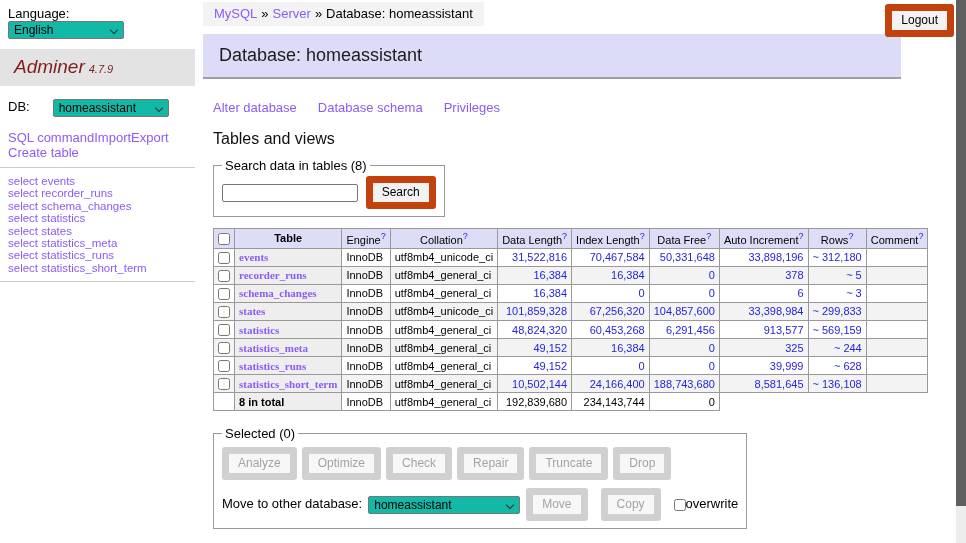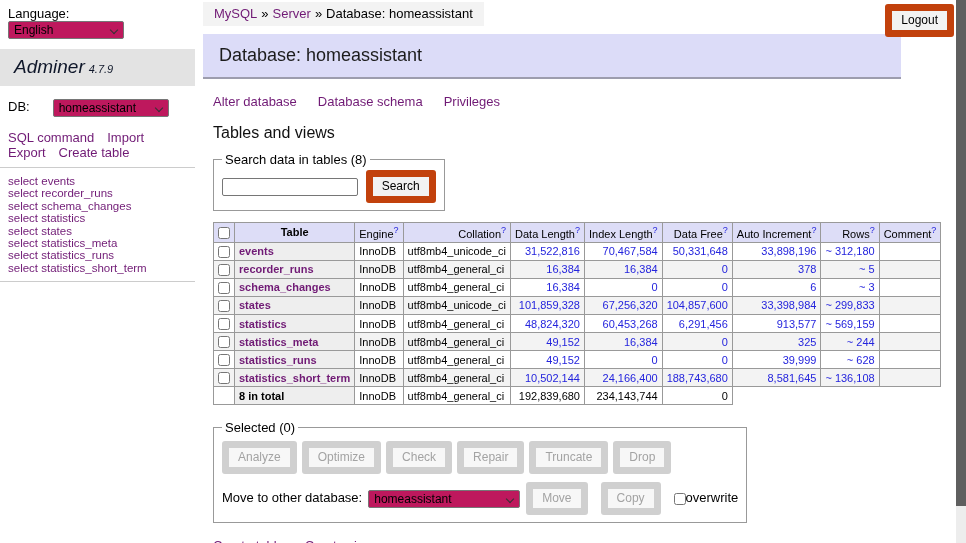--- a/index.html
+++ b/index.html
@@ -1,78 +1,78 @@
 <!DOCTYPE html>
 <html><head>
 <meta charset="utf-8">
 <style>
   html,body{margin:0;padding:0;}
   body{
     width:966px;height:543px;position:relative;overflow:hidden;
     background:#fff;color:#000;
     font-family:"Liberation Sans","DejaVu Sans",sans-serif;font-size:13px;
   }
-  a{color:#701a75;text-decoration:none;cursor:pointer;}
+  a{color:#8b5cf6;text-decoration:none;cursor:pointer;}
 
   
   #sidebar{position:absolute;left:0;top:0;width:195px;}
   .lang-row{padding:6px 0 0 8px;}
   .lang-row .lbl{margin-right:17px;}
   h1{margin:10px 0 0;padding:7px 10px 8px 14px;background:#e3e3e3;
-     font-size:19px;font-weight:normal;font-style:italic;color:#0f172a;}
+     font-size:19px;font-weight:normal;font-style:italic;color:#7f1d1d;}
   h1 .ver{font-size:11px;margin-left:4px;}
   .db-row{margin:13px 0 0 8px;}
   .db-row .lbl{margin-right:23px;}
   .actions{margin:13px 8px 6px;line-height:15px;}
-  .actions a{display:inline-block;margin-right:13px;}
+  .actions a{display:inline-block;}
   hr{border:0;border-top:1px solid #ccc;margin:7px 0;}
   .table-links{margin:5px 0 2px 8px;font-size:11.5px;}
   .table-links a{display:block;line-height:12.4px;}
 
   
   .sel{display:inline-block;position:relative;box-sizing:border-box;
-       border:1px solid #767676;border-radius:2px;background:#be185d;
+       border:1px solid #767676;border-radius:2px;background:#14b8a6;
        height:18px;line-height:16px;padding:0 18px 0 5px;
        font-size:12px;vertical-align:middle;cursor:default;}
   .chev{position:absolute;right:6px;top:5px;width:5px;height:5px;
         border-right:1.6px solid #333;border-bottom:1.6px solid #333;
         transform:rotate(45deg);}
 
   
   button{font-family:inherit;font-size:12px;color:#000;
          padding:2px 9px 3px;border:7px solid #c2410c;border-radius:3px;
          background:#f2f2f2;cursor:pointer;}
   button.dis{color:#a3a3a3;border-color:#d0d0d0;background:#f7f7f7;cursor:default;}
   #logout{position:absolute;top:4px;right:12px;}
 
   
   #main{position:absolute;left:195px;top:0;width:706px;}
   .breadcrumb{display:inline-block;background:#f3f3f3;padding:4px 11px 5px;margin:2px 0 0 8px;}
   .breadcrumb .sep{color:#000;margin:0 4px;}
   h2{margin:8px 0 0 8px;padding:11px 16px 11px;background:#dcdcf8;
      border-bottom:2px solid #9d9dae;font-size:18px;font-weight:normal;color:#1c1c1c;}
   .content{margin-left:18px;}
-  .linkrow{margin:15px 0 0;}
+  .linkrow{margin:21px 0 0;}
   .linkrow a{margin-right:21px;}
   h3{font-size:16px;font-weight:normal;margin:15px 0 8px;color:#111;}
 
   fieldset{display:inline-block;border:1px solid #999;margin:2px 0 0;padding:3px 8px 7px;}
   legend{font-size:13px;padding:0 3px;}
   #search-input{width:136px;height:18px;box-sizing:border-box;border:1px solid #767676;
                 border-radius:2px;font-size:12px;margin-right:4px;vertical-align:middle;}
 
   
   table{border-collapse:collapse;margin-top:11px;font-size:11px;}
   th,td{border:1px solid #999;padding:2px 4px;white-space:nowrap;height:13px;}
   thead th,thead td{background:#ddddf7;}
   thead th{font-weight:bold;text-align:center;}
-  thead td{font-weight:normal;text-align:right;}
+  thead td{font-weight:normal;text-align:center;}
   sup.help{color:#2424dd;font-size:9px;}
   tbody th{background:#eee;text-align:left;}
-  tbody th a{font-weight:bold;}
+  tbody th a{font-weight:bold;font-family:Liberation Serif, serif;}
   tbody tr:nth-child(even) td{background:#f3f3f3;}
   td.num{text-align:right;color:#2424dd;}
   td.num a{color:#2424dd;font-weight:normal;}
   td.c{text-align:center;width:14px;}
   input[type=checkbox]{margin:0;vertical-align:middle;width:12px;height:12px;}
   tr.total th{color:#000;font-weight:bold;}
   tr.total td{color:#000 !important;background:#fff !important;}
   tr.total td.void{border:none;}
 
   

